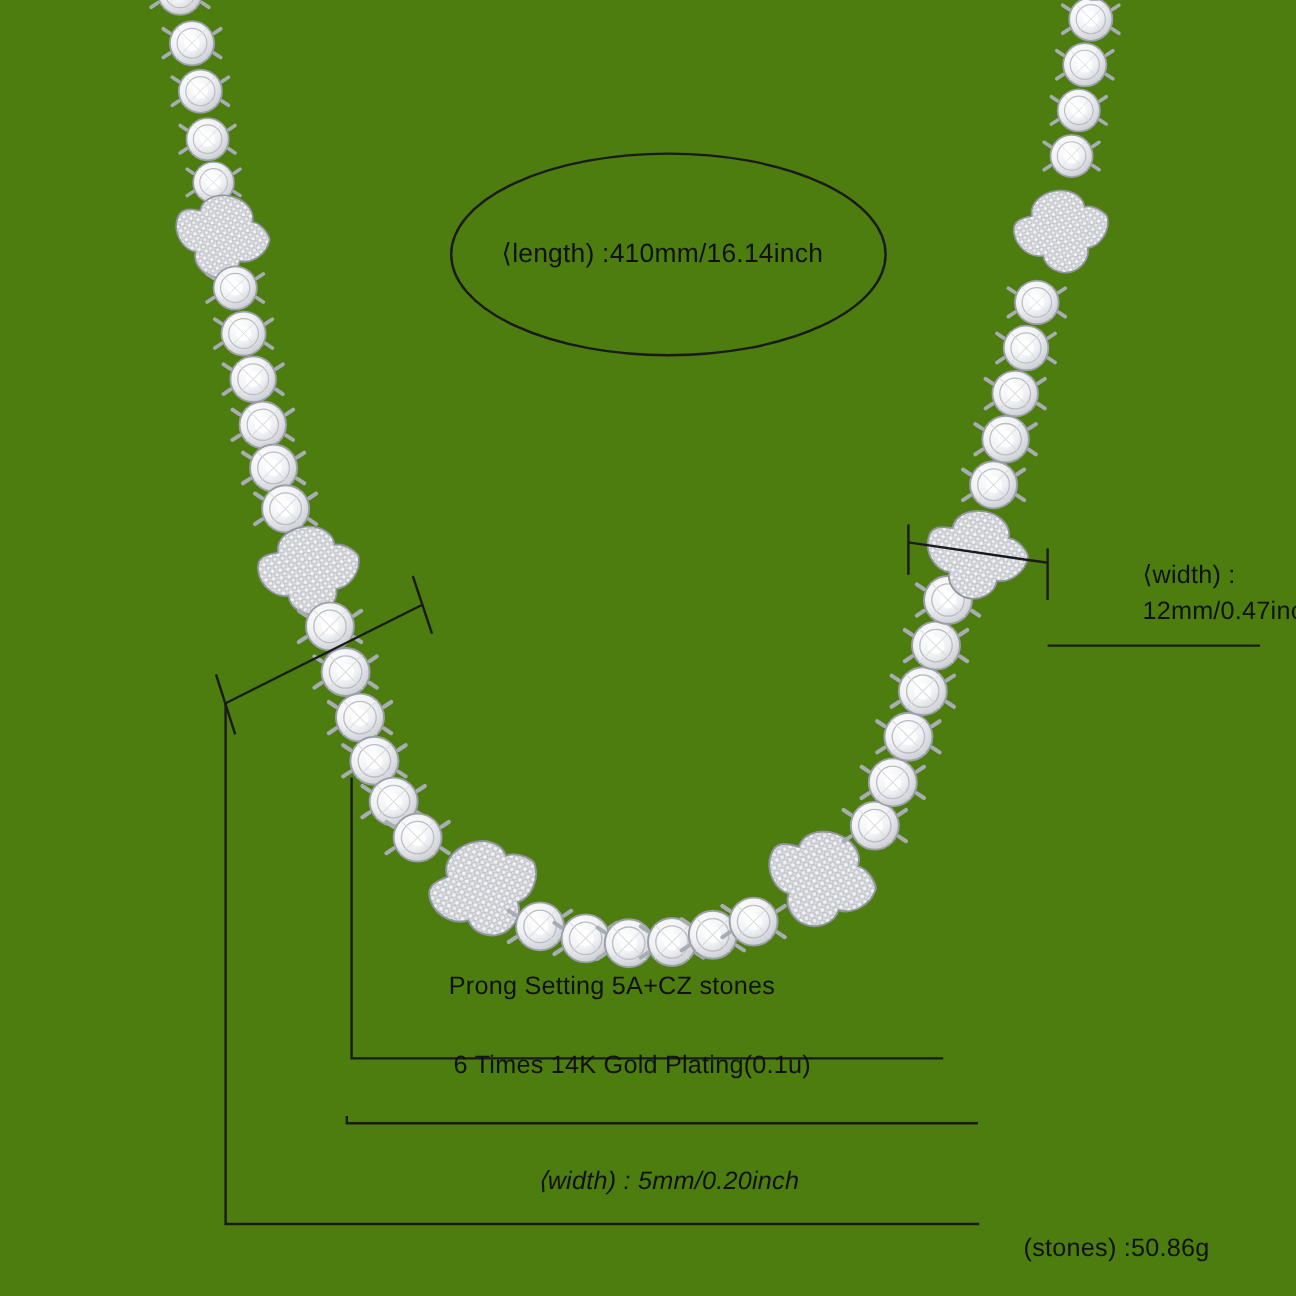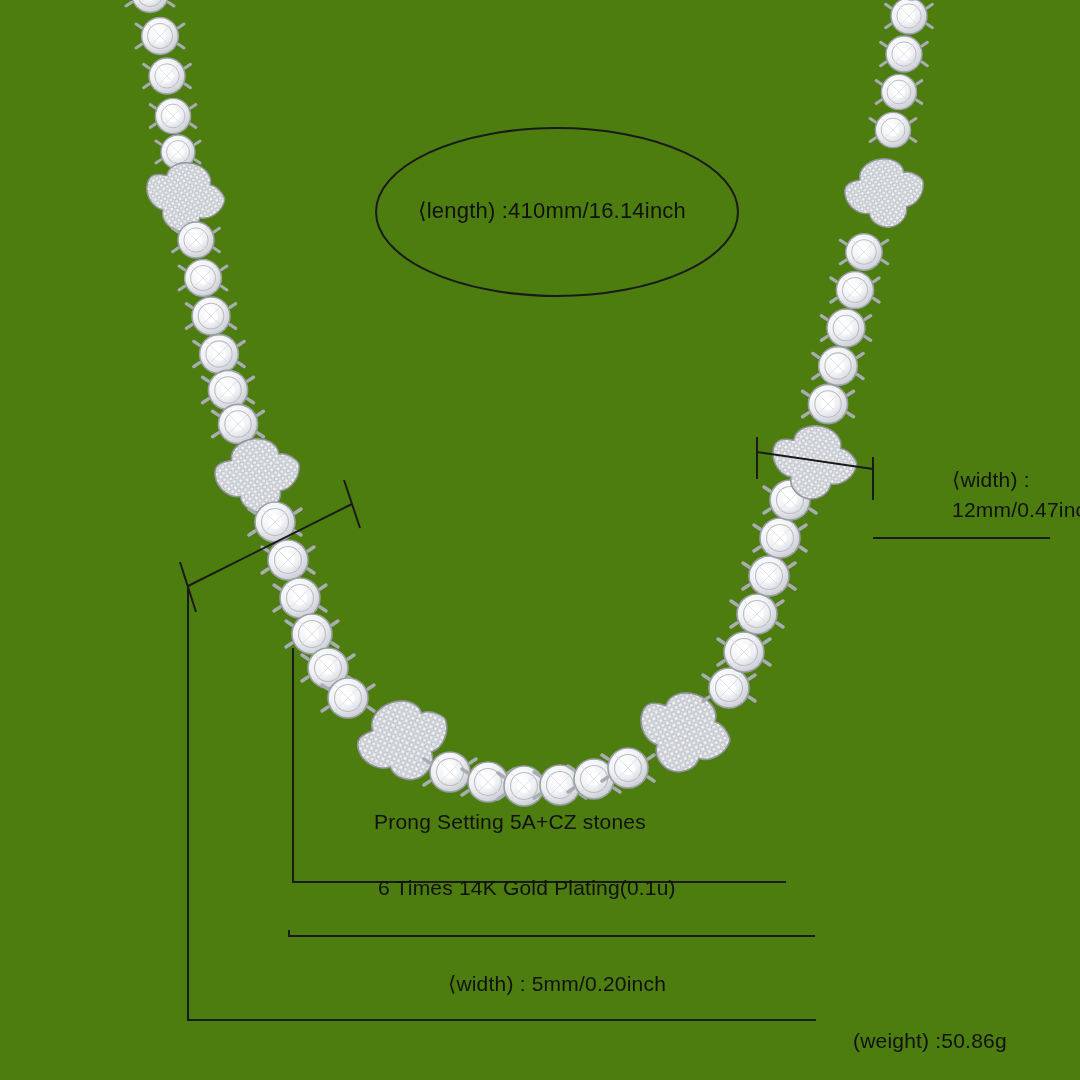--- a/index.html
+++ b/index.html
@@ -48,20 +48,21 @@
     top: 810px;
   }
   #plating-label {
     left: 360px;
     top: 876px;
     margin-left: 18px;
   }
   #width5-label {
     left: 448px;
     top: 972px;
+    font-style: italic;
   }
   #weight-label {
     left: 853px;
     top: 1029px;
   }
 </style>
 </head>
 <body>
 
 <div id="stage">
@@ -282,14 +283,14 @@
 
   <div class="callout-text" id="width12-label">⟨width) :
 12mm/0.47inch</div>
 
   <div class="callout-text" id="prong-label">Prong Setting 5A+CZ stones</div>
 
   <div class="callout-text" id="plating-label">6 Times  14K  Gold  Plating(0.1u)</div>
 
   <div class="callout-text" id="width5-label">⟨width) : 5mm/0.20inch</div>
 
-  <div class="callout-text" id="weight-label">(weight) :50.86g</div>
+  <div class="callout-text" id="weight-label">(stones) :50.86g</div>
 </div>
 
 </body></html>

